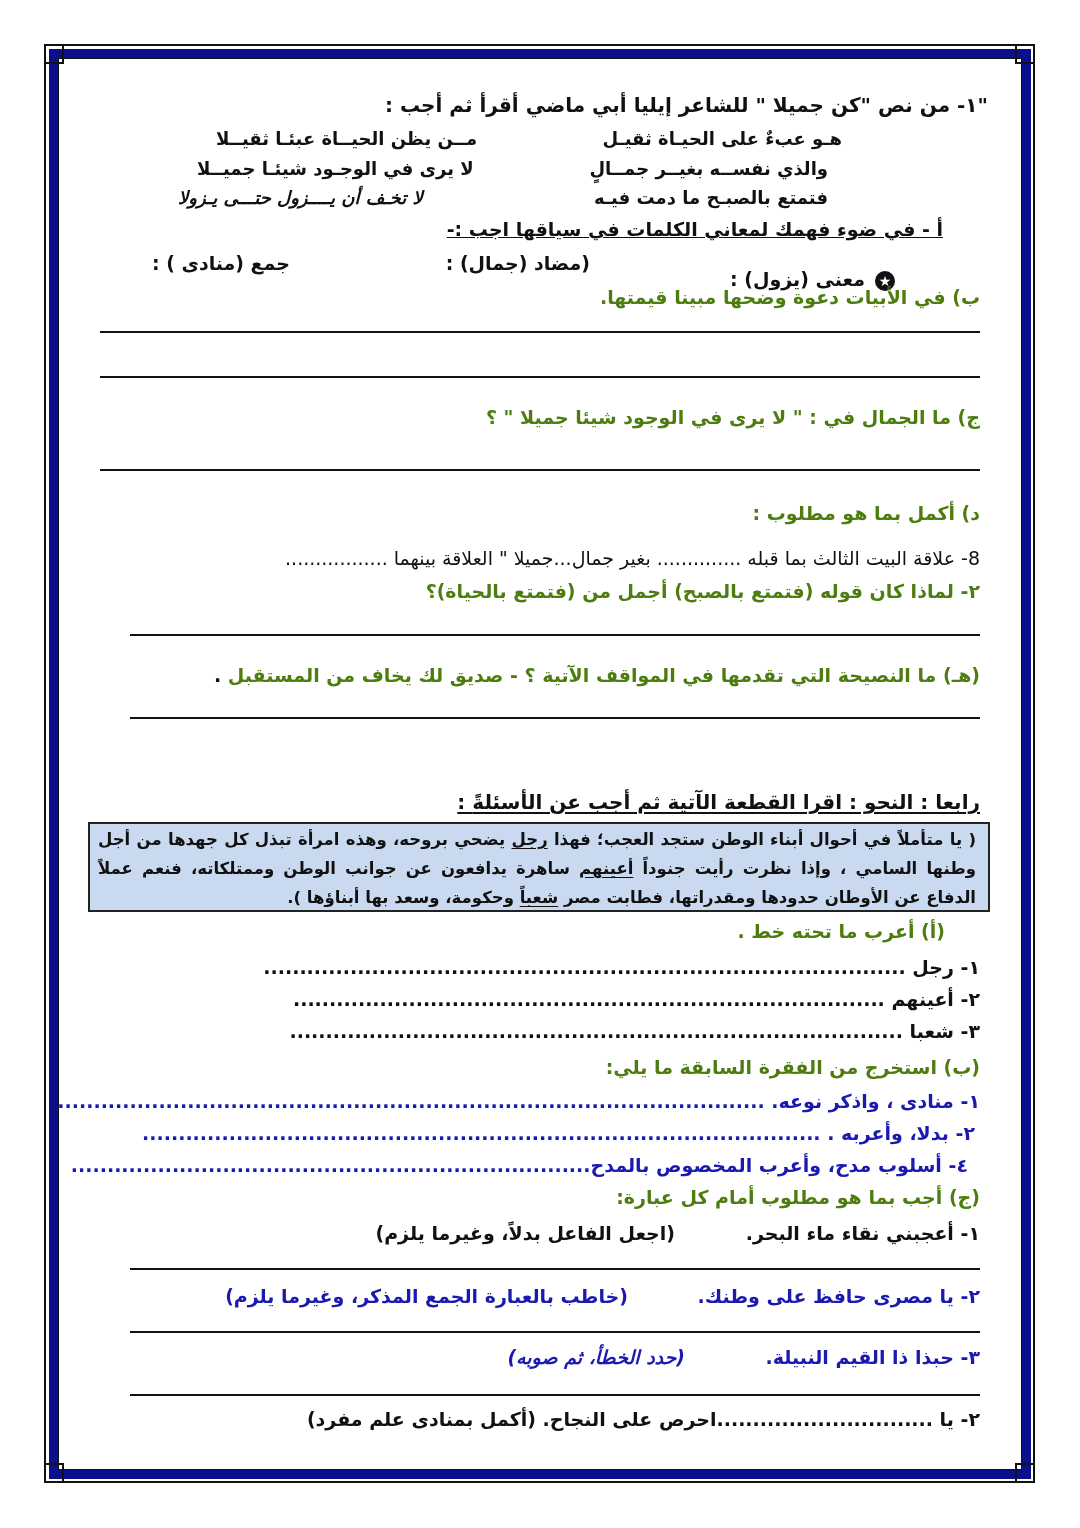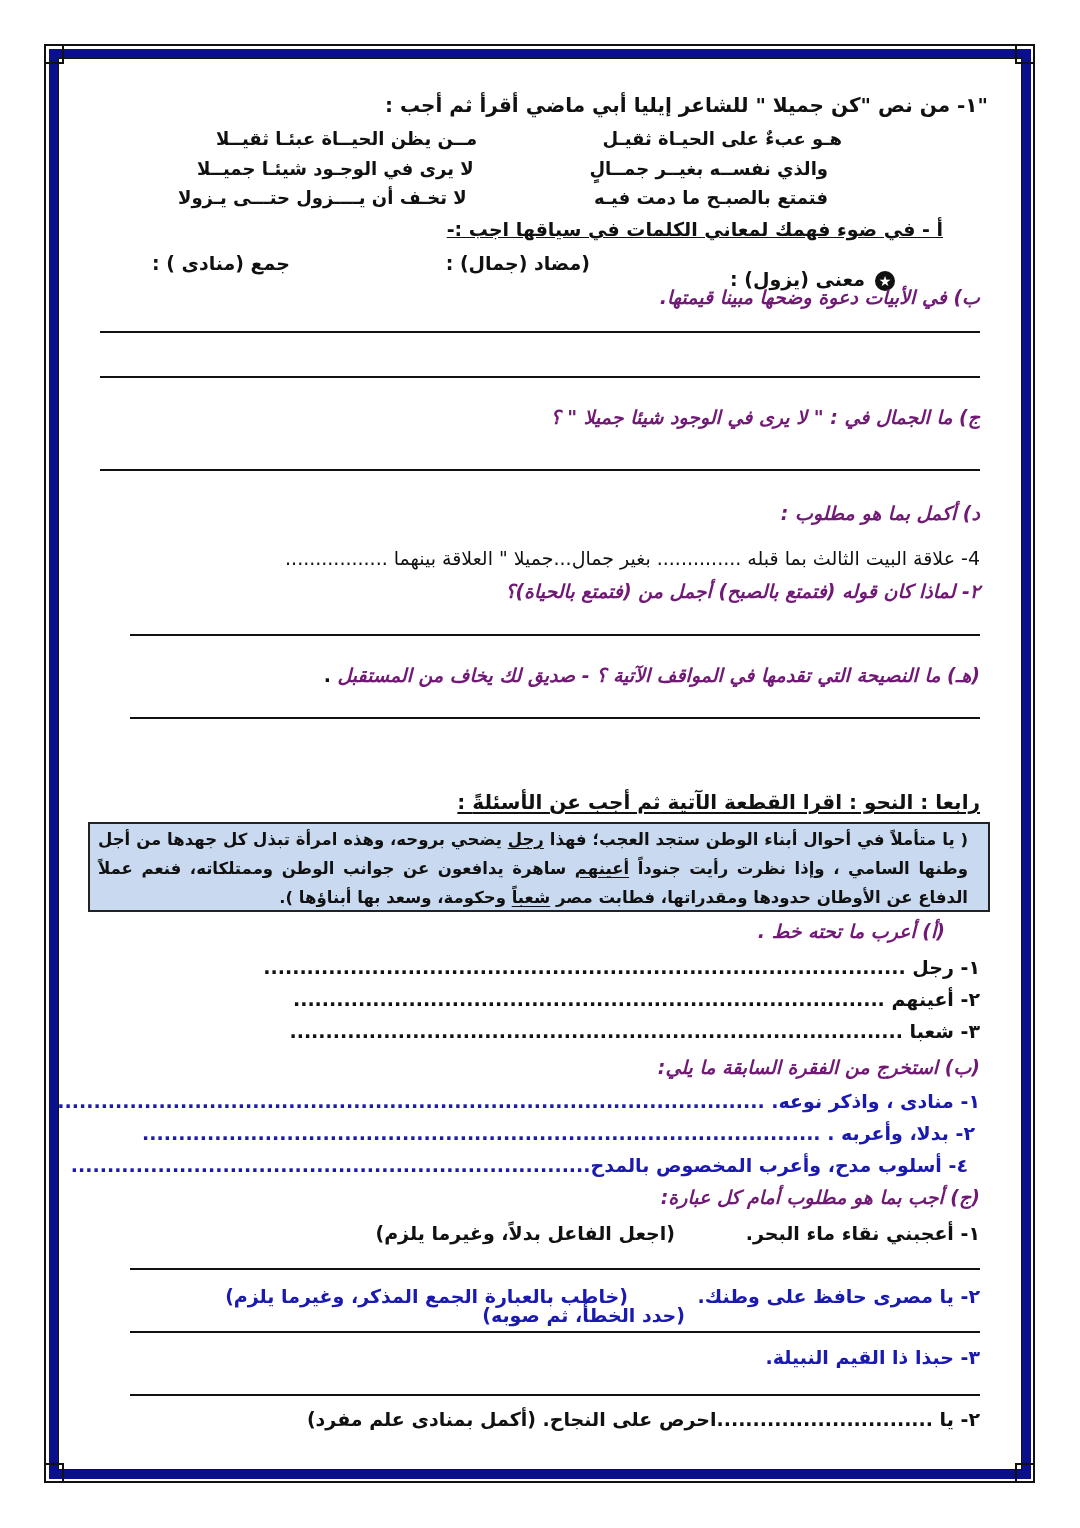--- a/index.html
+++ b/index.html
@@ -7,31 +7,31 @@
          font-family:"DejaVu Sans", sans-serif; color:#111; }
   
   .frame-outer { position:absolute; left:44px; top:44px; width:991px; height:1439px; border:2px solid #111; box-sizing:border-box; }
   .frame-blue { position:absolute; left:49px; top:49px; width:982px; height:1430px; border:9px solid #0a0f8c; box-sizing:border-box; }
   .frame-inner { position:absolute; left:58px; top:58px; width:964px; height:1412px; border:1.5px solid #111; box-sizing:border-box; }
   .corner { position:absolute; width:20px; height:20px; border:2px solid #111; box-sizing:border-box; background:transparent; }
 
   .line { position:absolute; direction:rtl; text-align:right; white-space:nowrap; font-weight:bold; }
   .t { font-size:19px; }
   .heavy { font-size:20px; font-weight:900; letter-spacing:-0.3px; }
-  .red { color:#701a75;font-style:italic; }
+  .red { color:#4d7c0f; }
   .blue { color:#1a1ab0;margin-left:28px; }
   .black { color:#111; }
   .rule { position:absolute; height:2px; background:#111; }
   .ul { text-decoration:underline; text-underline-offset:3px; }
 
   .verse { position:absolute; font-size:18px; font-weight:bold; direction:rtl; white-space:nowrap;text-align:center; }
 
   .passage { position:absolute; left:88px; top:822px; width:902px; height:90px; background:#c9daf0;
              border:2px solid #222; box-sizing:border-box; direction:rtl; text-align:justify;
-             font-size:16.5px; font-weight:bold; line-height:29px; padding:1px 20px 0 8px; }
+             font-size:16.5px; font-weight:bold; line-height:29px; padding:1px 12px 0 8px; }
   .passage u { text-underline-offset:3px; }
   .star { display:inline-block; width:20px; height:20px; border-radius:50%; background:#111; color:#fff;
           font-size:14px; line-height:20px; text-align:center; vertical-align:middle; margin-left:10px; }
 </style>
 </head>
 <body>
 
 <div class="frame-outer"></div>
 <div class="frame-blue"></div>
 <div class="frame-inner"></div>
@@ -40,38 +40,38 @@
 <div class="corner" style="left:44px;top:1463px;"></div>
 <div class="corner" style="left:1015px;top:1463px;"></div>
 
 <div class="line heavy black" style="right:92px; top:93px;">"١- من نص "كن جميلا " للشاعر إيليا أبي ماضي    أقرأ ثم أجب :</div>
 
 <div class="verse" style="right:238px; top:128px;">هـو عبءٌ على الحيـاة ثقيـل</div>
 <div class="verse" style="left:216px; top:128px;">مــن يظن الحيــاة عبئـا ثقيــلا</div>
 <div class="verse" style="right:252px; top:158px;">والذي نفســه بغيــر جمــالٍ</div>
 <div class="verse" style="left:197px; top:158px;">لا يرى في الوجـود شيئـا جميــلا</div>
 <div class="verse" style="right:252px; top:187px;">فتمتع بالصبـح ما دمت فيـه</div>
-<div class="verse" style="left:178px; top:187px;">لا تخـف أن يــــزول حتـــى يـزولا</div>
+<div class="verse" style="left:178px; top:187px;font-style:italic;">لا تخـف أن يــــزول حتـــى يـزولا</div>
 
 <div class="line t black" style="right:137px; top:218px;text-decoration:underline;">أ - في ضوء فهمك لمعاني الكلمات في سياقها اجب :-</div>
 <div class="line t black" style="right:185px; top:268px;">
   <span class="star">★</span><span>معنى (يزول) :</span>
 </div>
 <div class="line t black" style="right:490px; top:252px;">(مضاد (جمال) :</div>
 <div class="line t black" style="right:790px; top:252px;">جمع (منادى ) :</div>
 
 <div class="line t red" style="right:100px; top:286px;">ب) في الأبيات دعوة وضحها مبينا قيمتها.</div>
 <div class="rule" style="left:100px; width:880px; top:331px;"></div>
 <div class="rule" style="left:100px; width:880px; top:376px;"></div>
 
 <div class="line t red" style="right:100px; top:406px;">ج) ما الجمال في :      " لا يرى في الوجود شيئا جميلا " ؟</div>
 <div class="rule" style="left:100px; width:880px; top:469px;"></div>
 
 <div class="line t red" style="right:100px; top:502px;">د) أكمل بما هو مطلوب :</div>
-<div class="line t black" style="right:100px; top:547px; font-weight:normal;">4- علاقة البيت الثالث بما قبله   .............. بغير جمال...جميلا " العلاقة بينهما .................</div>
+<div class="line t black" style="right:100px; top:547px; font-weight:normal;">8- علاقة البيت الثالث بما قبله   .............. بغير جمال...جميلا " العلاقة بينهما .................</div>
 <div class="line t red" style="right:100px; top:580px;">٢-  لماذا كان قوله (فتمتع بالصبح) أجمل من (فتمتع بالحياة)؟</div>
 <div class="rule" style="left:130px; width:850px; top:634px;"></div>
 
 <div class="line t" style="right:100px; top:664px;">
   <span class="red">(هـ) ما النصيحة التي تقدمها في المواقف الآتية ؟  - صديق لك يخاف من المستقبل</span><span class="black"> .</span>
 </div>
 <div class="rule" style="left:130px; width:850px; top:717px;"></div>
 
 <div class="line heavy black" style="right:100px; top:790px;">
   <span class="ul">رابعا : النحو : اقرا القطعة الآتية ثم أجب عن الأسئلة</span><span class="ul">ً :</span>
@@ -95,16 +95,16 @@
 
 <div class="line t black" style="right:100px; top:1222px;">١- أعجبني نقاء ماء البحر.</div>
 <div class="line t black" style="right:405px; top:1222px;">(اجعل الفاعل بدلاً، وغيرما يلزم)</div>
 <div class="rule" style="left:130px; width:850px; top:1268px;"></div>
 
 <div class="line t blue" style="right:100px; top:1285px;">٢- يا مصرى حافظ على وطنك.</div>
 <div class="line t blue" style="right:452px; top:1285px;">(خاطب بالعبارة الجمع المذكر، وغيرما يلزم)</div>
 <div class="rule" style="left:130px; width:850px; top:1331px;"></div>
 
 <div class="line t blue" style="right:100px; top:1346px;">٣- حبذا ذا القيم النبيلة.</div>
-<div class="line t blue" style="right:395px; top:1304px;">(حدد الخطأ، ثم صوبه)</div>
+<div class="line t blue" style="right:395px; top:1346px;font-style:italic;">(حدد الخطأ، ثم صوبه)</div>
 <div class="rule" style="left:130px; width:850px; top:1394px;"></div>
 
 <div class="line t black" style="right:100px; top:1408px;">٢- يا ..............................احرص على النجاح. (أكمل بمنادى علم مفرد)</div>
 
 </body></html>

